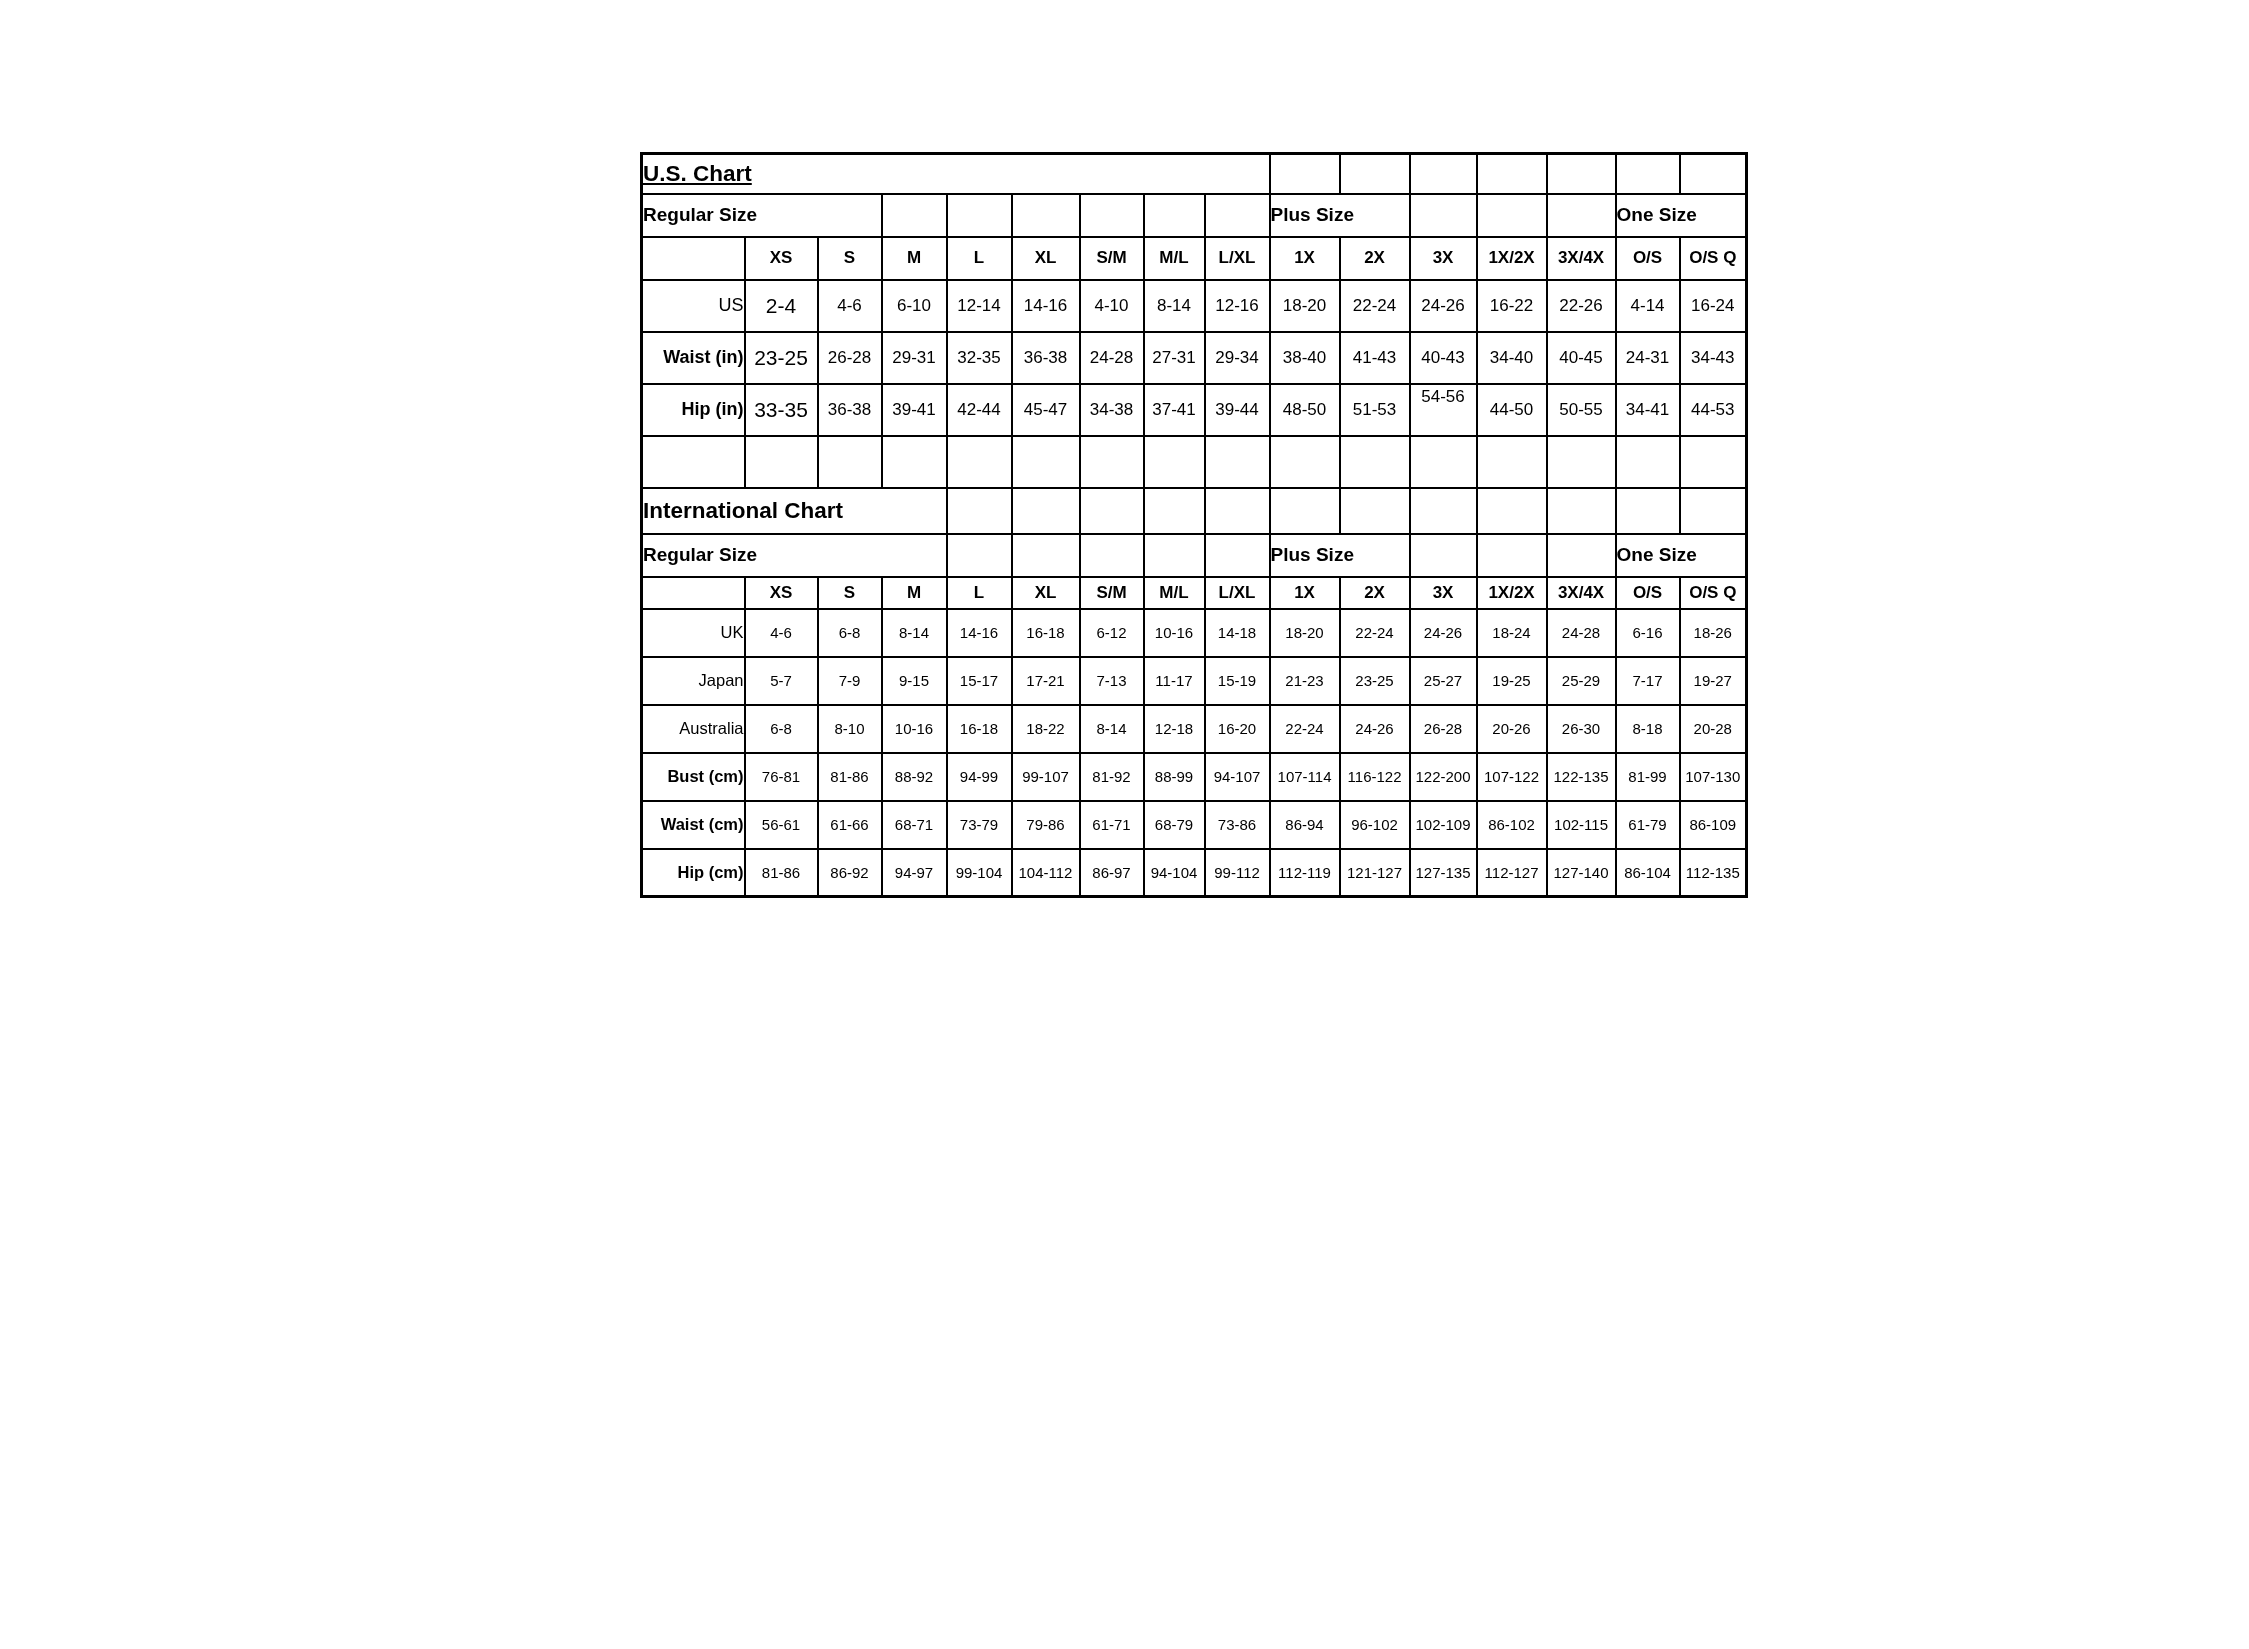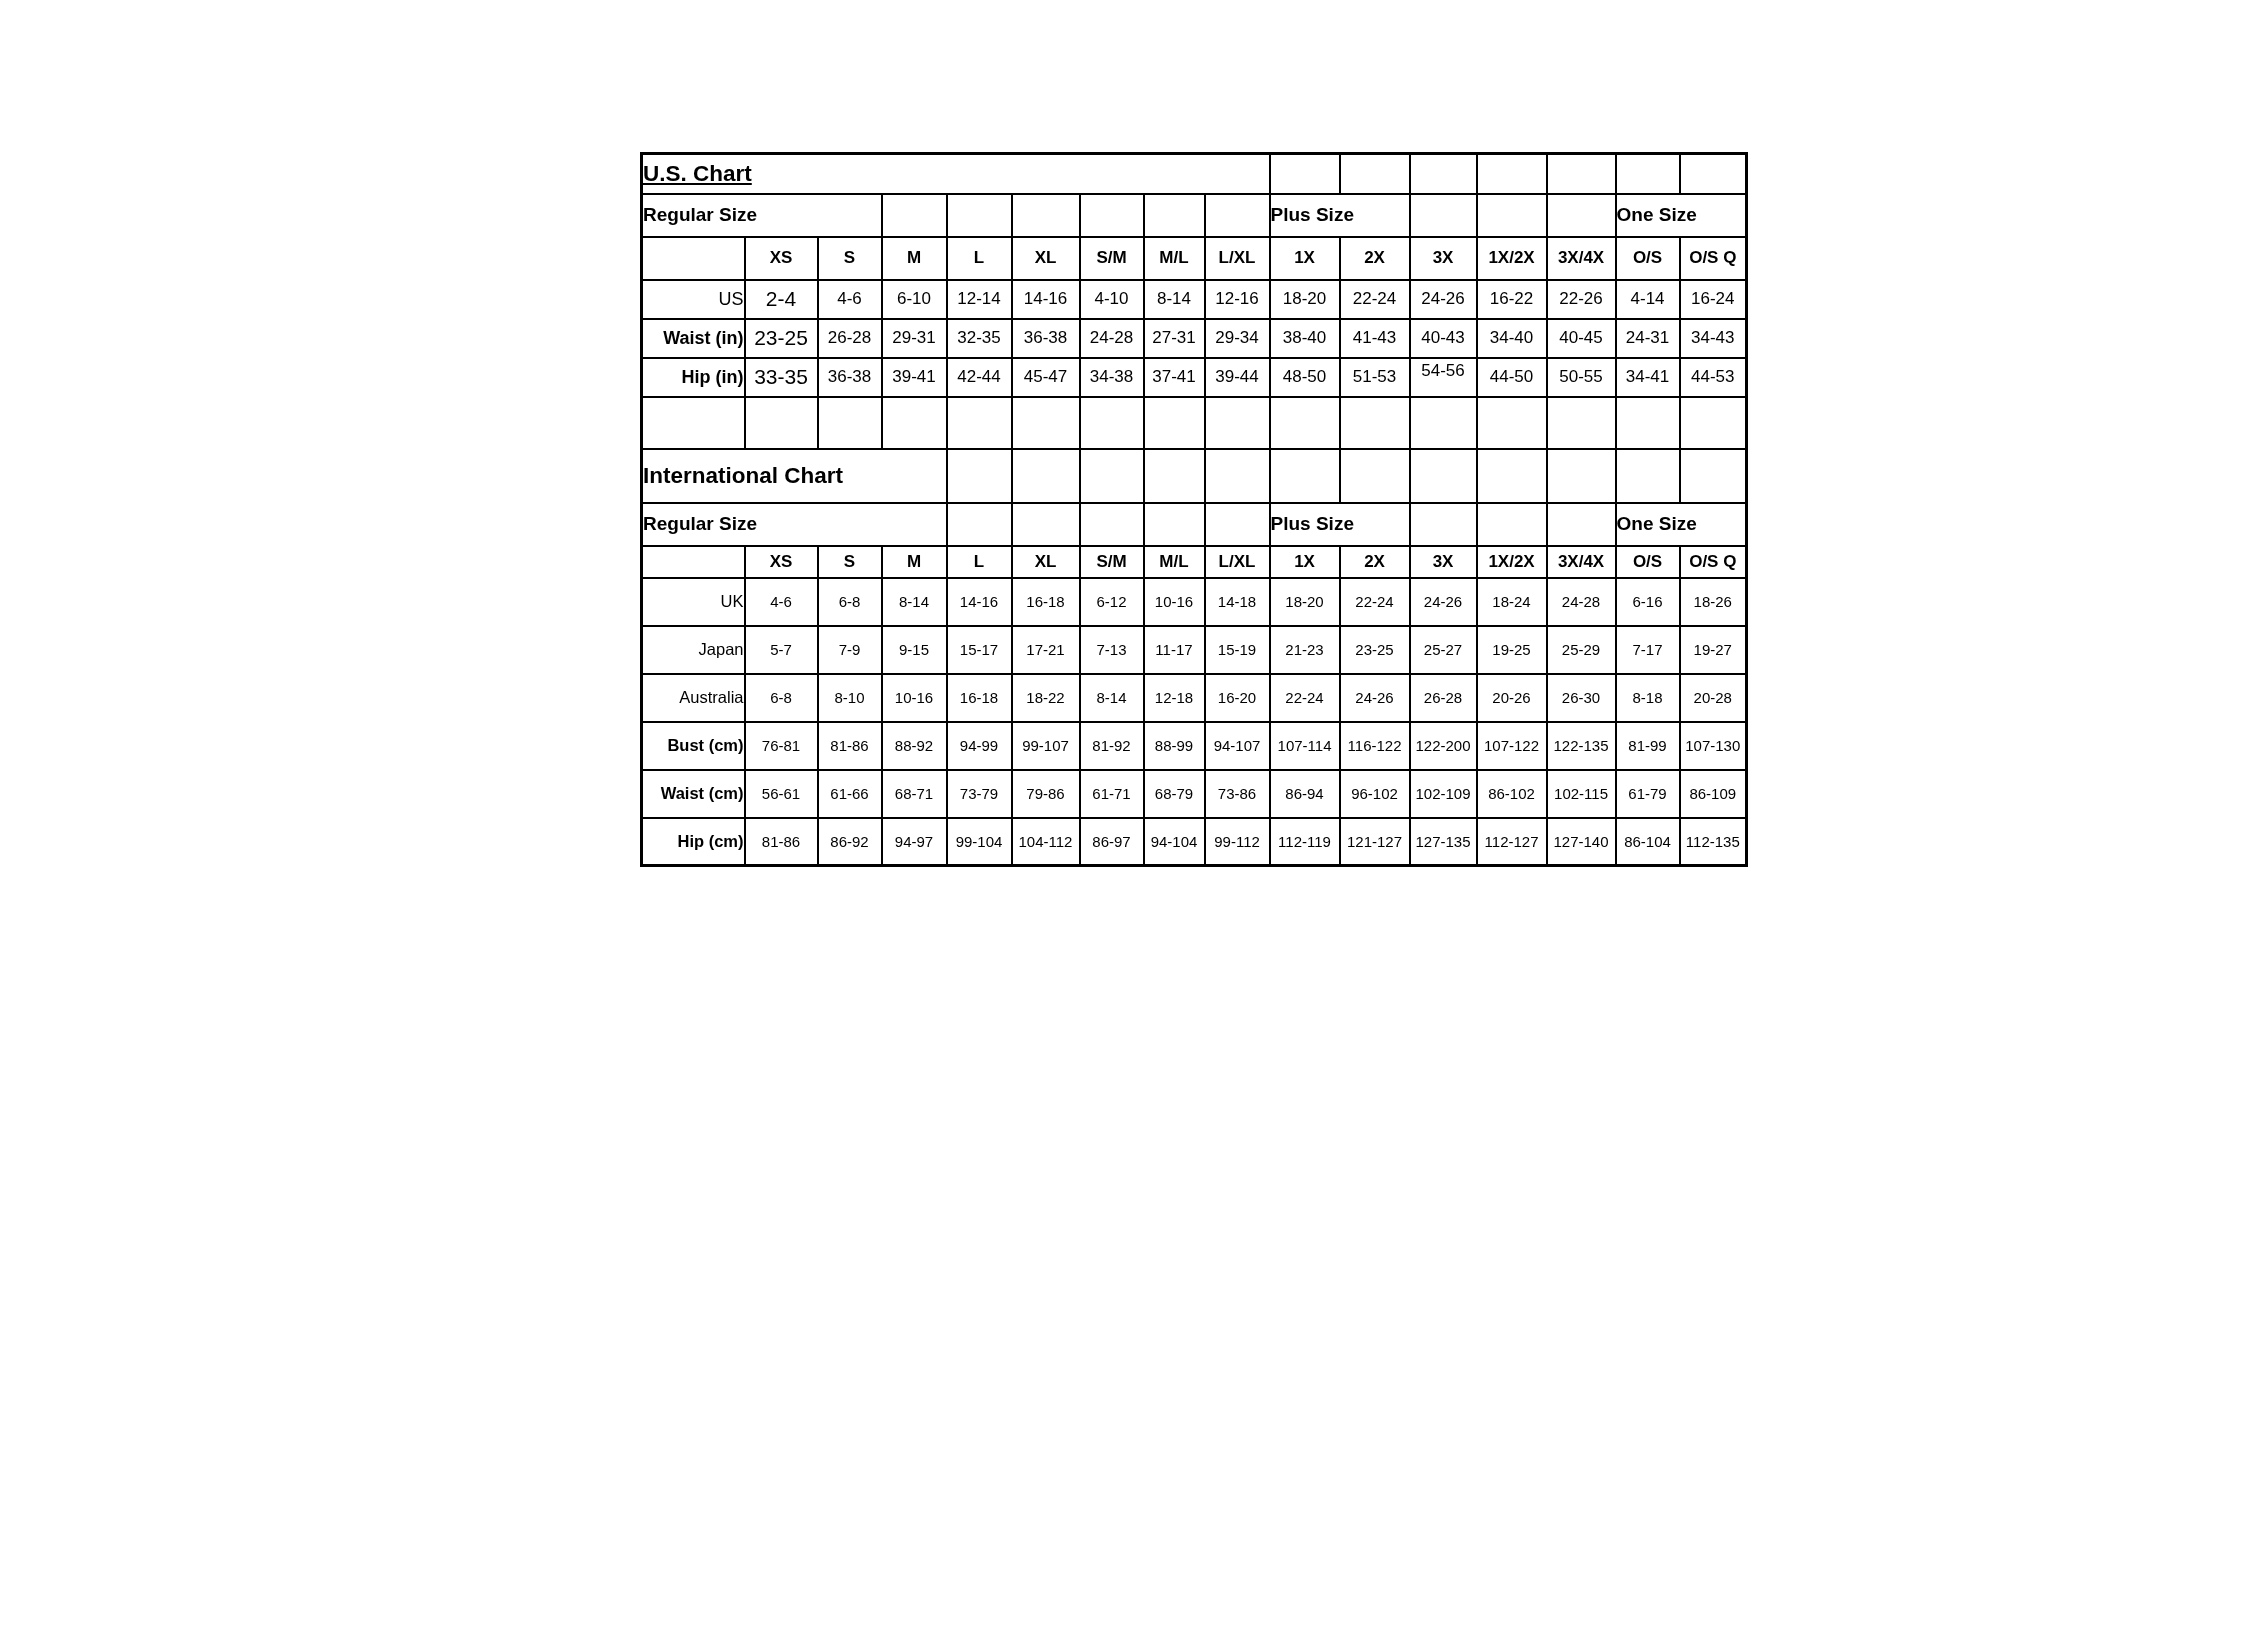--- a/index.html
+++ b/index.html
@@ -30,23 +30,23 @@
     white-space: nowrap;
     vertical-align: middle;
   }
   table.size-chart { border: 3.7px solid #000000; }
   td.t { border-left-width: 4.5px; }
 
   
   tr.r-us-title   { height: 40px; }
   tr.r-us-group   { height: 43px; }
   tr.r-us-header  { height: 43px; }
-  tr.r-us-data    { height: 39px; }
+  tr.r-us-data    { height: 52px; }
   tr.r-gap        { height: 52px; }
-  tr.r-intl-title { height: 54px; }
+  tr.r-intl-title { height: 46px; }
   tr.r-intl-group { height: 43px; }
   tr.r-intl-header{ height: 32px; }
   tr.r-intl-data  { height: 48px; }
 
   
   td.title-cell { font-weight: bold; font-size: 22.5px; text-align: left; padding-left: 3.7px; }
   td.title-cell span.u { text-decoration: underline; }
   td.group-cell { font-weight: bold; font-size: 19px; text-align: left; padding-left: 6.7px; }
   td.col-h { font-weight: bold; font-size: 17px; text-align: center; }
   td.lbl { text-align: right; padding-right: 9px; font-size: 18px; }

